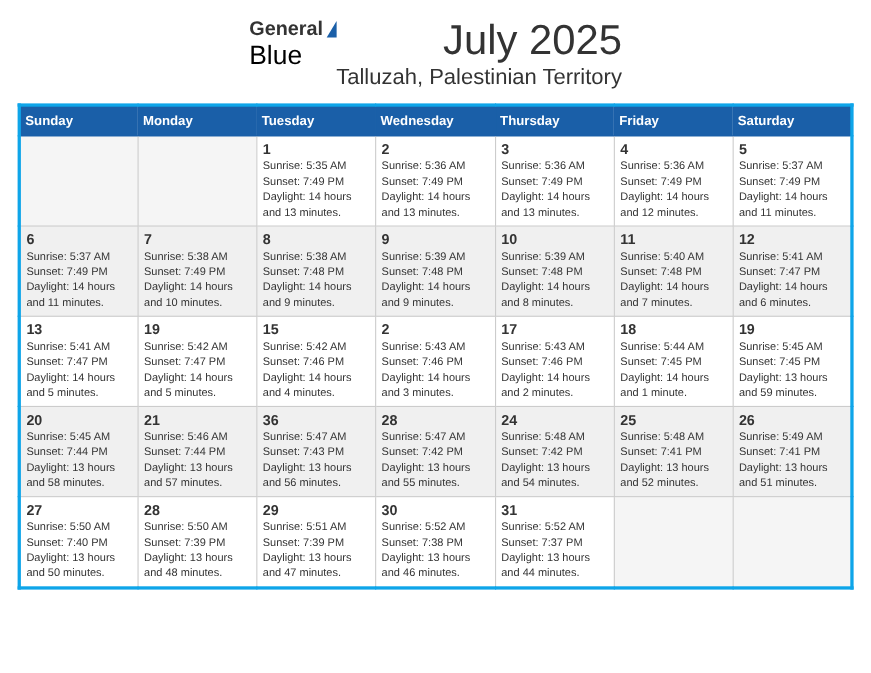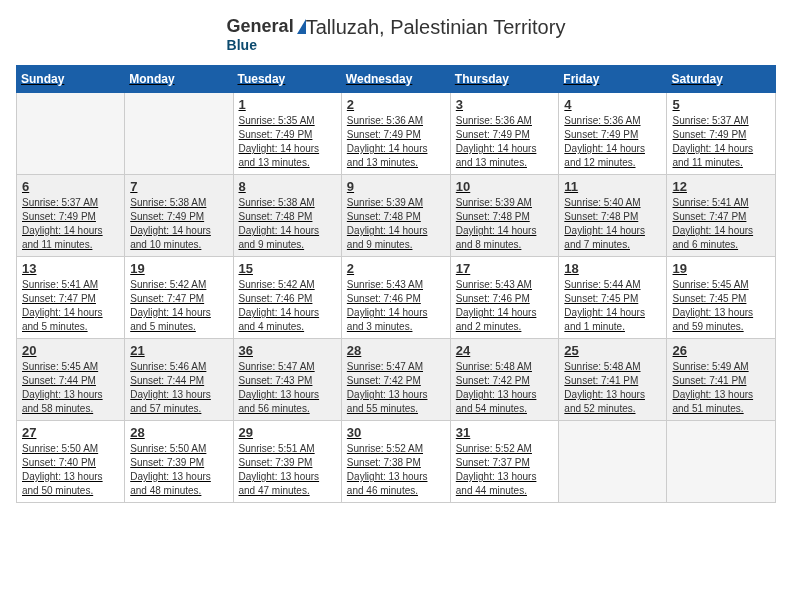--- a/index.html
+++ b/index.html
@@ -33,22 +33,21 @@
       color: #333;
       font-weight: normal;
     }
     .location-title {
       font-size: 20px;
       color: #333;
     }
     .calendar {
       width: 100%;
       border-collapse: collapse;
-      border: 1px solid #0ea5e9;
-      text-decoration: underline;
+      border: 3px solid #0ea5e9;
     }
     .calendar th {
       background: #1a5fa8;
       color: #fff;
       font-size: 12px;
       padding: 6px 4px;
       text-align: left;
       border: 1px solid #1a5fa8;
     }
     .calendar td {
@@ -81,23 +80,24 @@
   </style>
 </head>
 <body>
 
 <div class="header">
   <div class="logo">
     <div class="logo-line">
       <span style="font-size:18px;font-weight:bold;color:#333;">General</span>
       <span style="display:inline-block;margin-left:3px;width:0;height:0;border-left:9px solid transparent;border-bottom:15px solid #1a5fa8;vertical-align:middle;margin-bottom:1px;"></span>
     </div>
-    <span style="font-size:14px;font-weight:bold;color:#0c4a6e;">Blue</span>
+    <span style="font-size:24px;font-weight:normal;color:#000000;">Blue</span>
   </div>
   <div class="title-block">
+    <div class="month-title">July 2025</div>
     <div class="location-title">Talluzah, Palestinian Territory</div>
   </div>
 </div>
 
 <table class="calendar">
   <thead>
     <tr>
     <th>Sunday</th>
         <th>Monday</th>
         <th>Tuesday</th>

